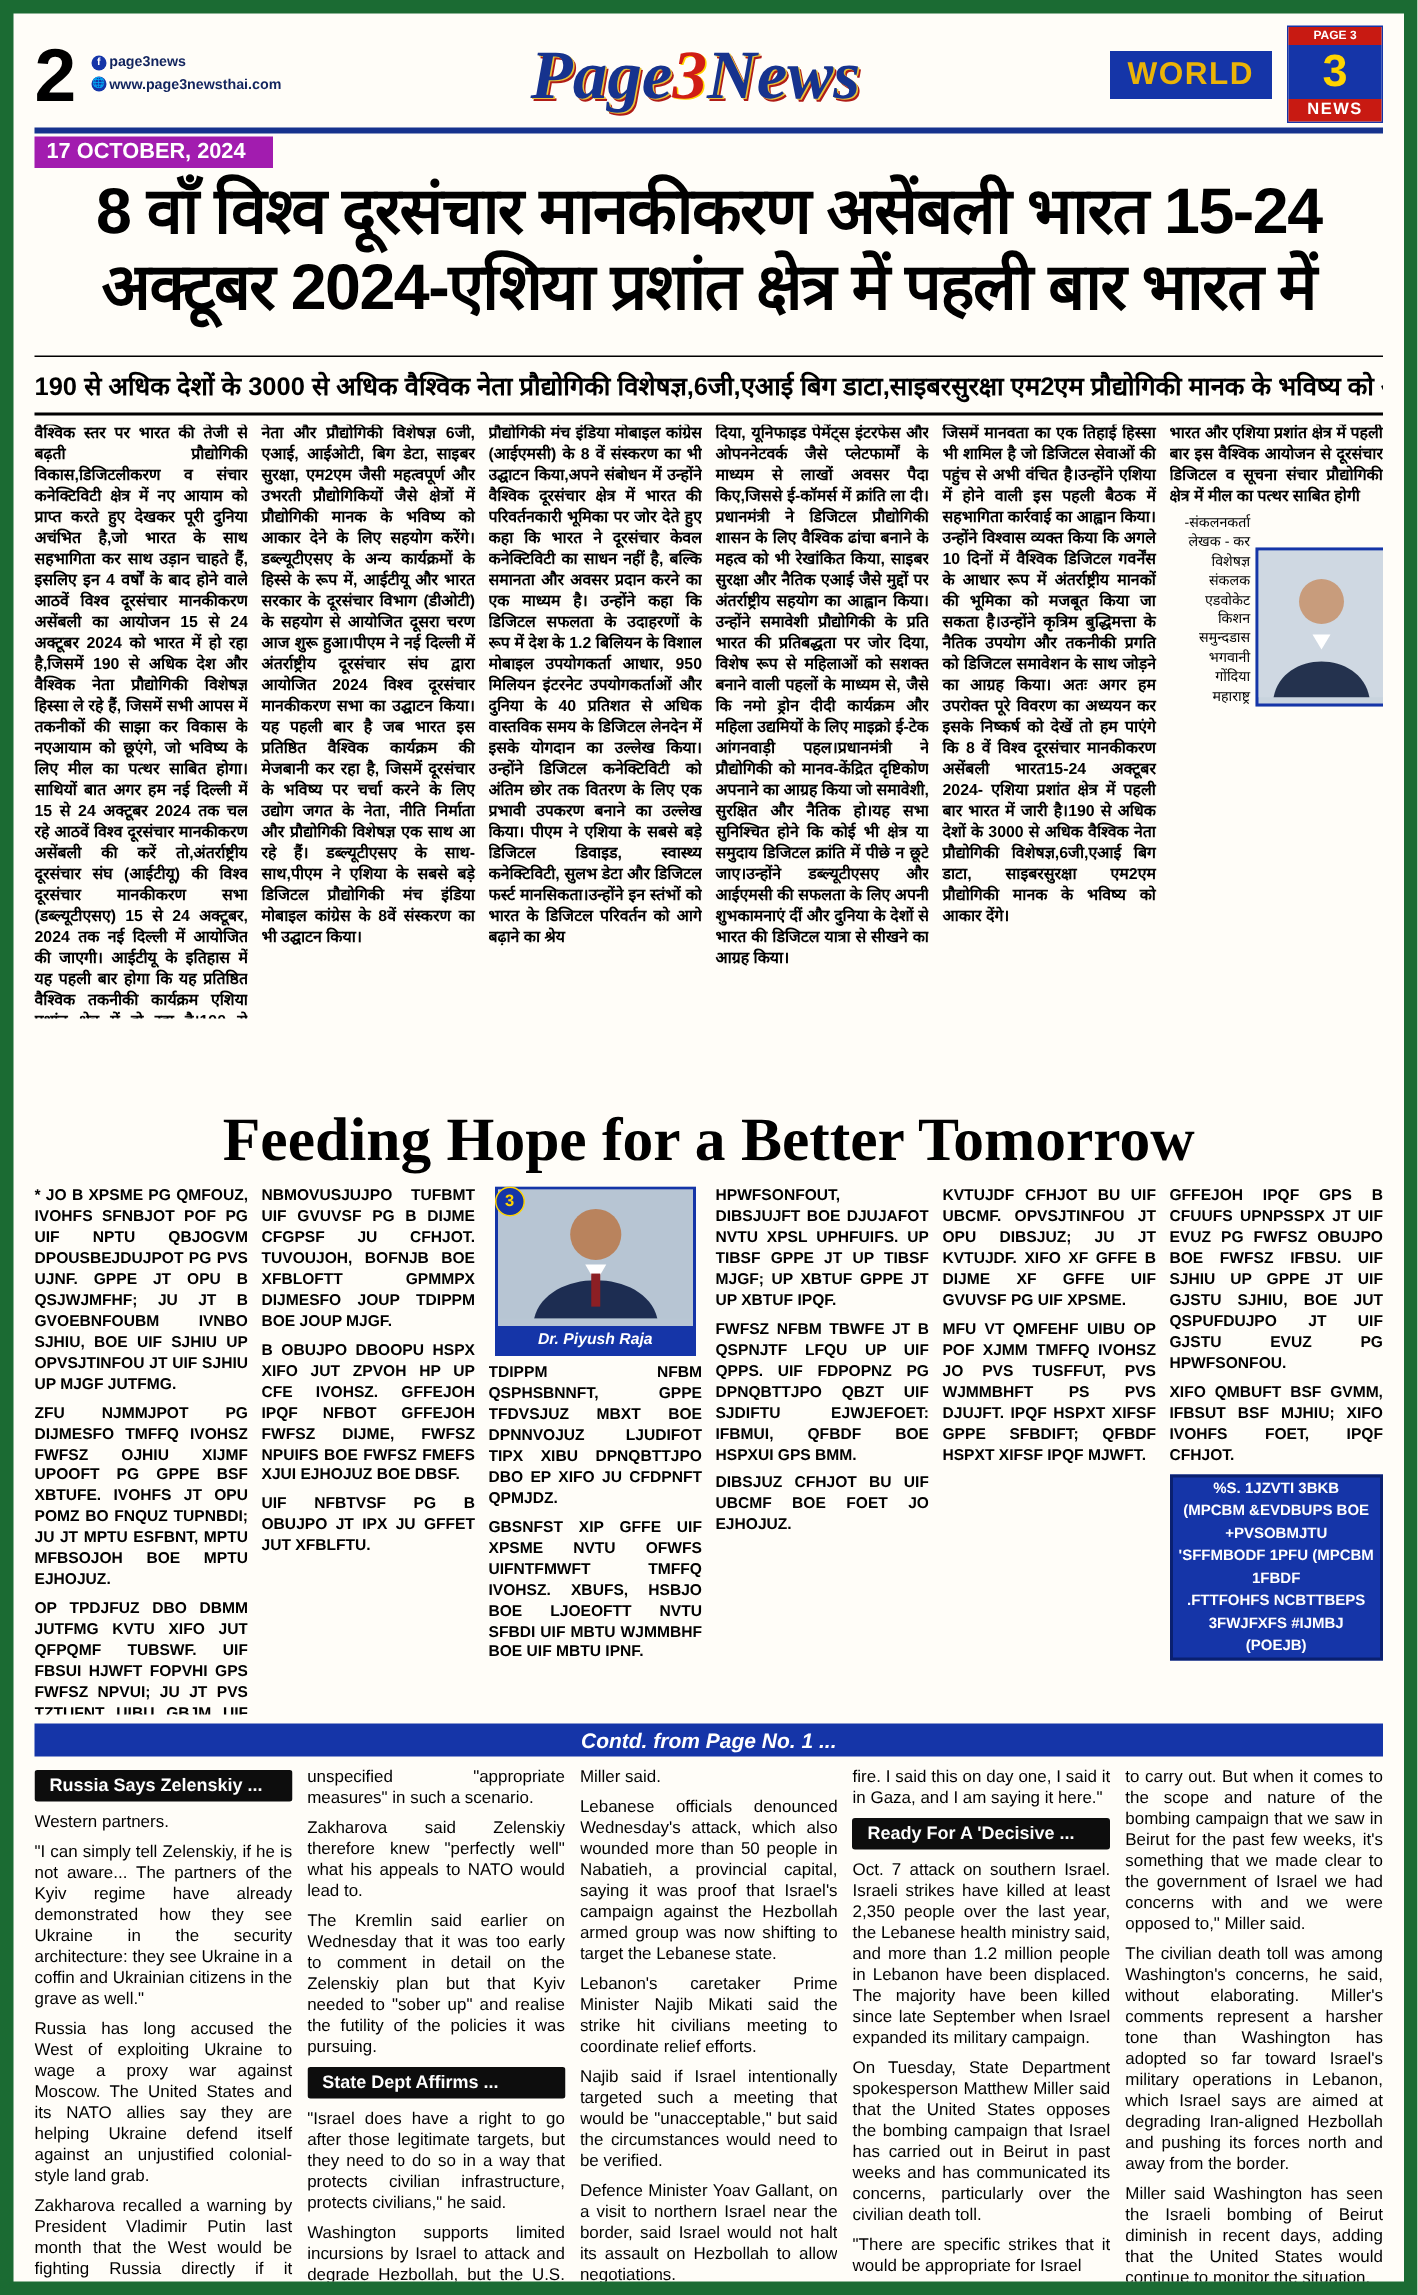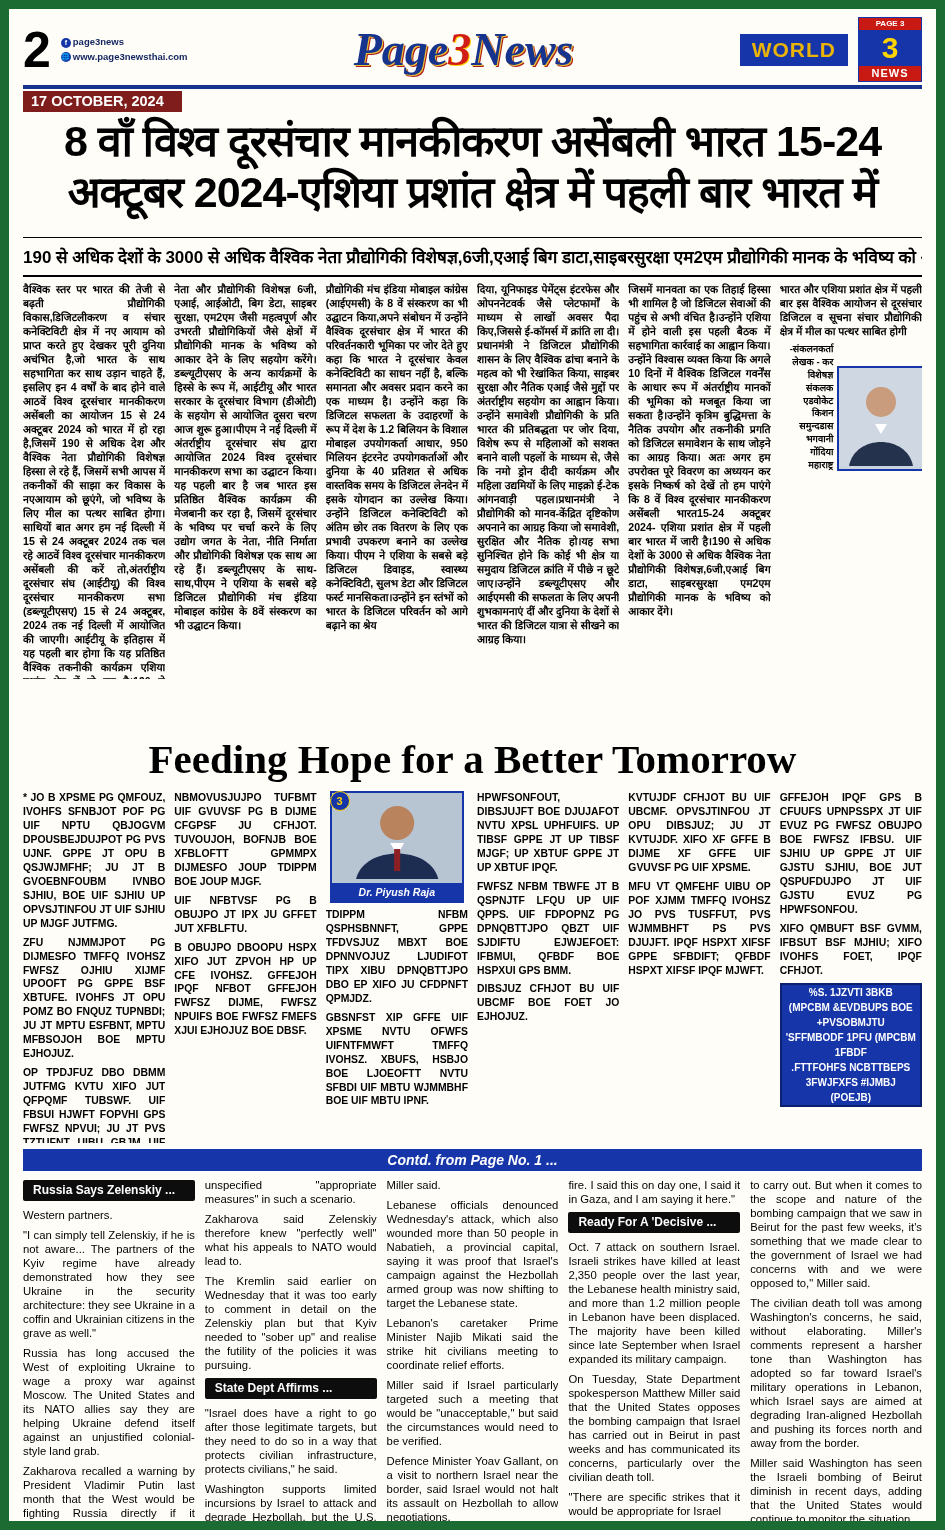--- a/index.html
+++ b/index.html
@@ -16,32 +16,32 @@
     font-size:7px;text-align:center;line-height:10px;margin-right:2px;vertical-align:middle;}
   .logo{flex:1;text-align:center;font-family:"Liberation Serif", serif;font-weight:800;font-style:italic;
     font-size:46px;color:#16338e;text-shadow:1px 1px 0 #e8c43a,2px 2px 0 #b01d17;line-height:1;}
   .logo .lg3{color:#d01d15;text-shadow:1px 1px 0 #ffd400;}
   .world-badge{background:#1535a8;color:#eab308;font-weight:800;font-size:21px;padding:4px 12px;letter-spacing:1px;}
   .brand-box{width:62px;border:1px solid #1535a8;text-align:center;line-height:1;}
   .bb-top{background:#c81a12;color:#fff;font-size:8px;font-weight:700;padding:2px 0;}
   .bb-3{background:#1535a8;color:#ffd400;font-size:30px;font-weight:800;padding:3px 0;}
   .bb-news{background:#c81a12;color:#fff;font-size:11px;font-weight:800;padding:2px 0;letter-spacing:1px;}
   .head-rule{border-top:4px solid #16338e;margin-top:3px;}
-  .date-strip{display:inline-block;background:#7f1d1d;color:#fff;font-weight:800;font-size:14.5px;
+  .date-strip{display:inline-block;background:#a21caf;color:#fff;font-weight:800;font-size:14.5px;
     padding:2px 18px 3px 8px;margin:2px 0 4px;text-align:center;}
   
   .h-headline{font-size:43px;font-weight:800;text-align:center;line-height:1.18;margin:0;
     letter-spacing:-1px;white-space:nowrap;overflow:hidden;border-bottom:1px solid #000;padding-bottom:20px;}
   .h-sub{font-size:17px;font-weight:800;text-align:center;margin:7px 0 0;white-space:nowrap;overflow:hidden;
     border-bottom:2px solid #000;padding-bottom:7px;}
   .hindi-cols{display:flex;gap:9px;height:396px;overflow:hidden;margin-top:6px;}
   .hcol{flex:1;font-size:10.6px;line-height:1.32;text-align:justify;font-weight:600;overflow:hidden;}
   .hcol .para{margin:0 0 2px;}
   .author-row{display:flex;gap:4px;align-items:flex-end;margin-top:4px;}
-  .author-cap{flex:1;font-size:9.5px;font-weight:700;text-align:right;line-height:1.35;margin-left:10px;}
+  .author-cap{flex:1;font-size:9.5px;font-weight:400;text-align:right;line-height:1.35;margin-left:10px;}
   .author-cap .para{margin:0;}
   .photo-frame{border:2px solid #1535a8;background:#c9d4de;flex:0 0 auto;}
   
   .e-headline{font-family:"Liberation Serif", serif;font-size:41px;font-weight:800;text-align:center;
     line-height:1.12;margin:12px 0 8px;}
   .eng-cols{display:flex;gap:9px;height:352px;overflow:hidden;justify-content:space-between;}
   .ecol{flex:1;font-size:10.4px;line-height:1.34;text-align:justify;font-weight:700;overflow:hidden;}
   .ecol .para{margin:0 0 5px;}
   .piyush-wrap{position:relative;border:2px solid #1535a8;margin:0 4px 5px;background:#b8c6d4;}
   .piyush-name{background:#1535a8;color:#fff;font-style:italic;font-weight:700;font-size:10.5px;
@@ -140,22 +140,22 @@
       <span>Feeding Hope for a Better Tomorrow</span>
     </h1>
     <div class="eng-cols">
       <div class="ecol">
           <p class="para">* JO B XPSME PG QMFOUZ, IVOHFS SFNBJOT POF PG UIF NPTU QBJOGVM DPOUSBEJDUJPOT PG PVS UJNF. GPPE JT OPU B QSJWJMFHF; JU JT B GVOEBNFOUBM IVNBO SJHIU, BOE UIF SJHIU UP OPVSJTINFOU JT UIF SJHIU UP MJGF JUTFMG.</p>
           <p class="para">ZFU NJMMJPOT PG DIJMESFO TMFFQ IVOHSZ FWFSZ OJHIU XIJMF UPOOFT PG GPPE BSF XBTUFE. IVOHFS JT OPU POMZ BO FNQUZ TUPNBDI; JU JT MPTU ESFBNT, MPTU MFBSOJOH BOE MPTU EJHOJUZ.</p>
           <p class="para">OP TPDJFUZ DBO DBMM JUTFMG KVTU XIFO JUT QFPQMF TUBSWF. UIF FBSUI HJWFT FOPVHI GPS FWFSZ NPVUI; JU JT PVS TZTUFNT UIBU GBJM UIF QPPS.</p>
         </div>
       <div class="ecol">
           <p class="para">NBMOVUSJUJPO TUFBMT UIF GVUVSF PG B DIJME CFGPSF JU CFHJOT. TUVOUJOH, BOFNJB BOE XFBLOFTT GPMMPX DIJMESFO JOUP TDIPPM BOE JOUP MJGF.</p>
+          <p class="para">B OBUJPO DBOOPU HSPX XIFO JUT ZPVOH HP UP CFE IVOHSZ. GFFEJOH IPQF NFBOT GFFEJOH FWFSZ DIJME, FWFSZ NPUIFS BOE FWFSZ FMEFS XJUI EJHOJUZ BOE DBSF.</p>
           <p class="para">UIF NFBTVSF PG B OBUJPO JT IPX JU GFFET JUT XFBLFTU.</p>
-          <p class="para">B OBUJPO DBOOPU HSPX XIFO JUT ZPVOH HP UP CFE IVOHSZ. GFFEJOH IPQF NFBOT GFFEJOH FWFSZ DIJME, FWFSZ NPUIFS BOE FWFSZ FMEFS XJUI EJHOJUZ BOE DBSF.</p>
         </div>
       <div class="ecol">
         <div class="piyush-wrap">
           <div class="p3-badge">3</div>
           <svg width="100%" height="86" viewBox="0 0 130 86" preserveAspectRatio="xMidYMid slice">
             <rect width="130" height="86" fill="#b7c5d3"></rect>
             <circle cx="65" cy="30" r="17" fill="#b9835d"></circle>
             <path d="M24 86 C32 52 98 52 106 86 Z" fill="#1d2d52"></path>
             <path d="M58 50 L65 62 L72 50 Z" fill="#fff"></path>
             <rect x="62" y="56" width="6" height="22" fill="#8c1f24"></rect>
@@ -209,21 +209,21 @@
         <p class="para">Zakharova said Zelenskiy therefore knew "perfectly well" what his appeals to NATO would lead to.</p>
         <p class="para">The Kremlin said earlier on Wednesday that it was too early to comment in detail on the Zelenskiy plan but that Kyiv needed to "sober up" and realise the futility of the policies it was pursuing.</p>
         <div class="news-bar">State Dept Affirms  ...</div>
         <p class="para">"Israel does have a right to go after those legitimate targets, but they need to do so in a way that protects civilian infrastructure, protects civilians," he said.</p>
         <p class="para">Washington supports limited incursions by Israel to attack and degrade Hezbollah, but the U.S. opposes a broad bombing campaign on Beirut and attacks that don't avoid civilian harm,</p>
       </div>
     <div class="ncol">
         <p class="para">Miller said.</p>
         <p class="para">Lebanese officials denounced Wednesday's attack, which also wounded more than 50 people in Nabatieh, a provincial capital, saying it was proof that Israel's campaign against the Hezbollah armed group was now shifting to target the Lebanese state.</p>
         <p class="para">Lebanon's caretaker Prime Minister Najib Mikati said the strike hit civilians meeting to coordinate relief efforts.</p>
-        <p class="para">Miller said if Israel particularly targeted such a meeting that would be "unacceptable," but said the circumstances would need to be verified.</p>
+        <p class="para">Najib said if Israel intentionally targeted such a meeting that would be "unacceptable," but said the circumstances would need to be verified.</p>
         <p class="para">Defence Minister Yoav Gallant, on a visit to northern Israel near the border, said Israel would not halt its assault on Hezbollah to allow negotiations.</p>
         <p class="para">"Hezbollah is in great distress," he said according to a statement from his office. "We will hold negotiations only under</p>
       </div>
     <div class="ncol">
         <p class="para">fire. I said this on day one, I said it in Gaza, and I am saying it here."</p>
         <div class="news-bar">Ready For A 'Decisive  ...</div>
         <p class="para">Oct. 7 attack on southern Israel. Israeli strikes have killed at least 2,350 people over the last year, the Lebanese health ministry said, and more than 1.2 million people in Lebanon have been displaced. The majority have been killed since late September when Israel expanded its military campaign.</p>
         <p class="para">On Tuesday, State Department spokesperson Matthew Miller said that the United States opposes the bombing campaign that Israel has carried out in Beirut in past weeks and has communicated its concerns, particularly over the civilian death toll.</p>
         <p class="para">"There are specific strikes that it would be appropriate for Israel</p>
       </div>

